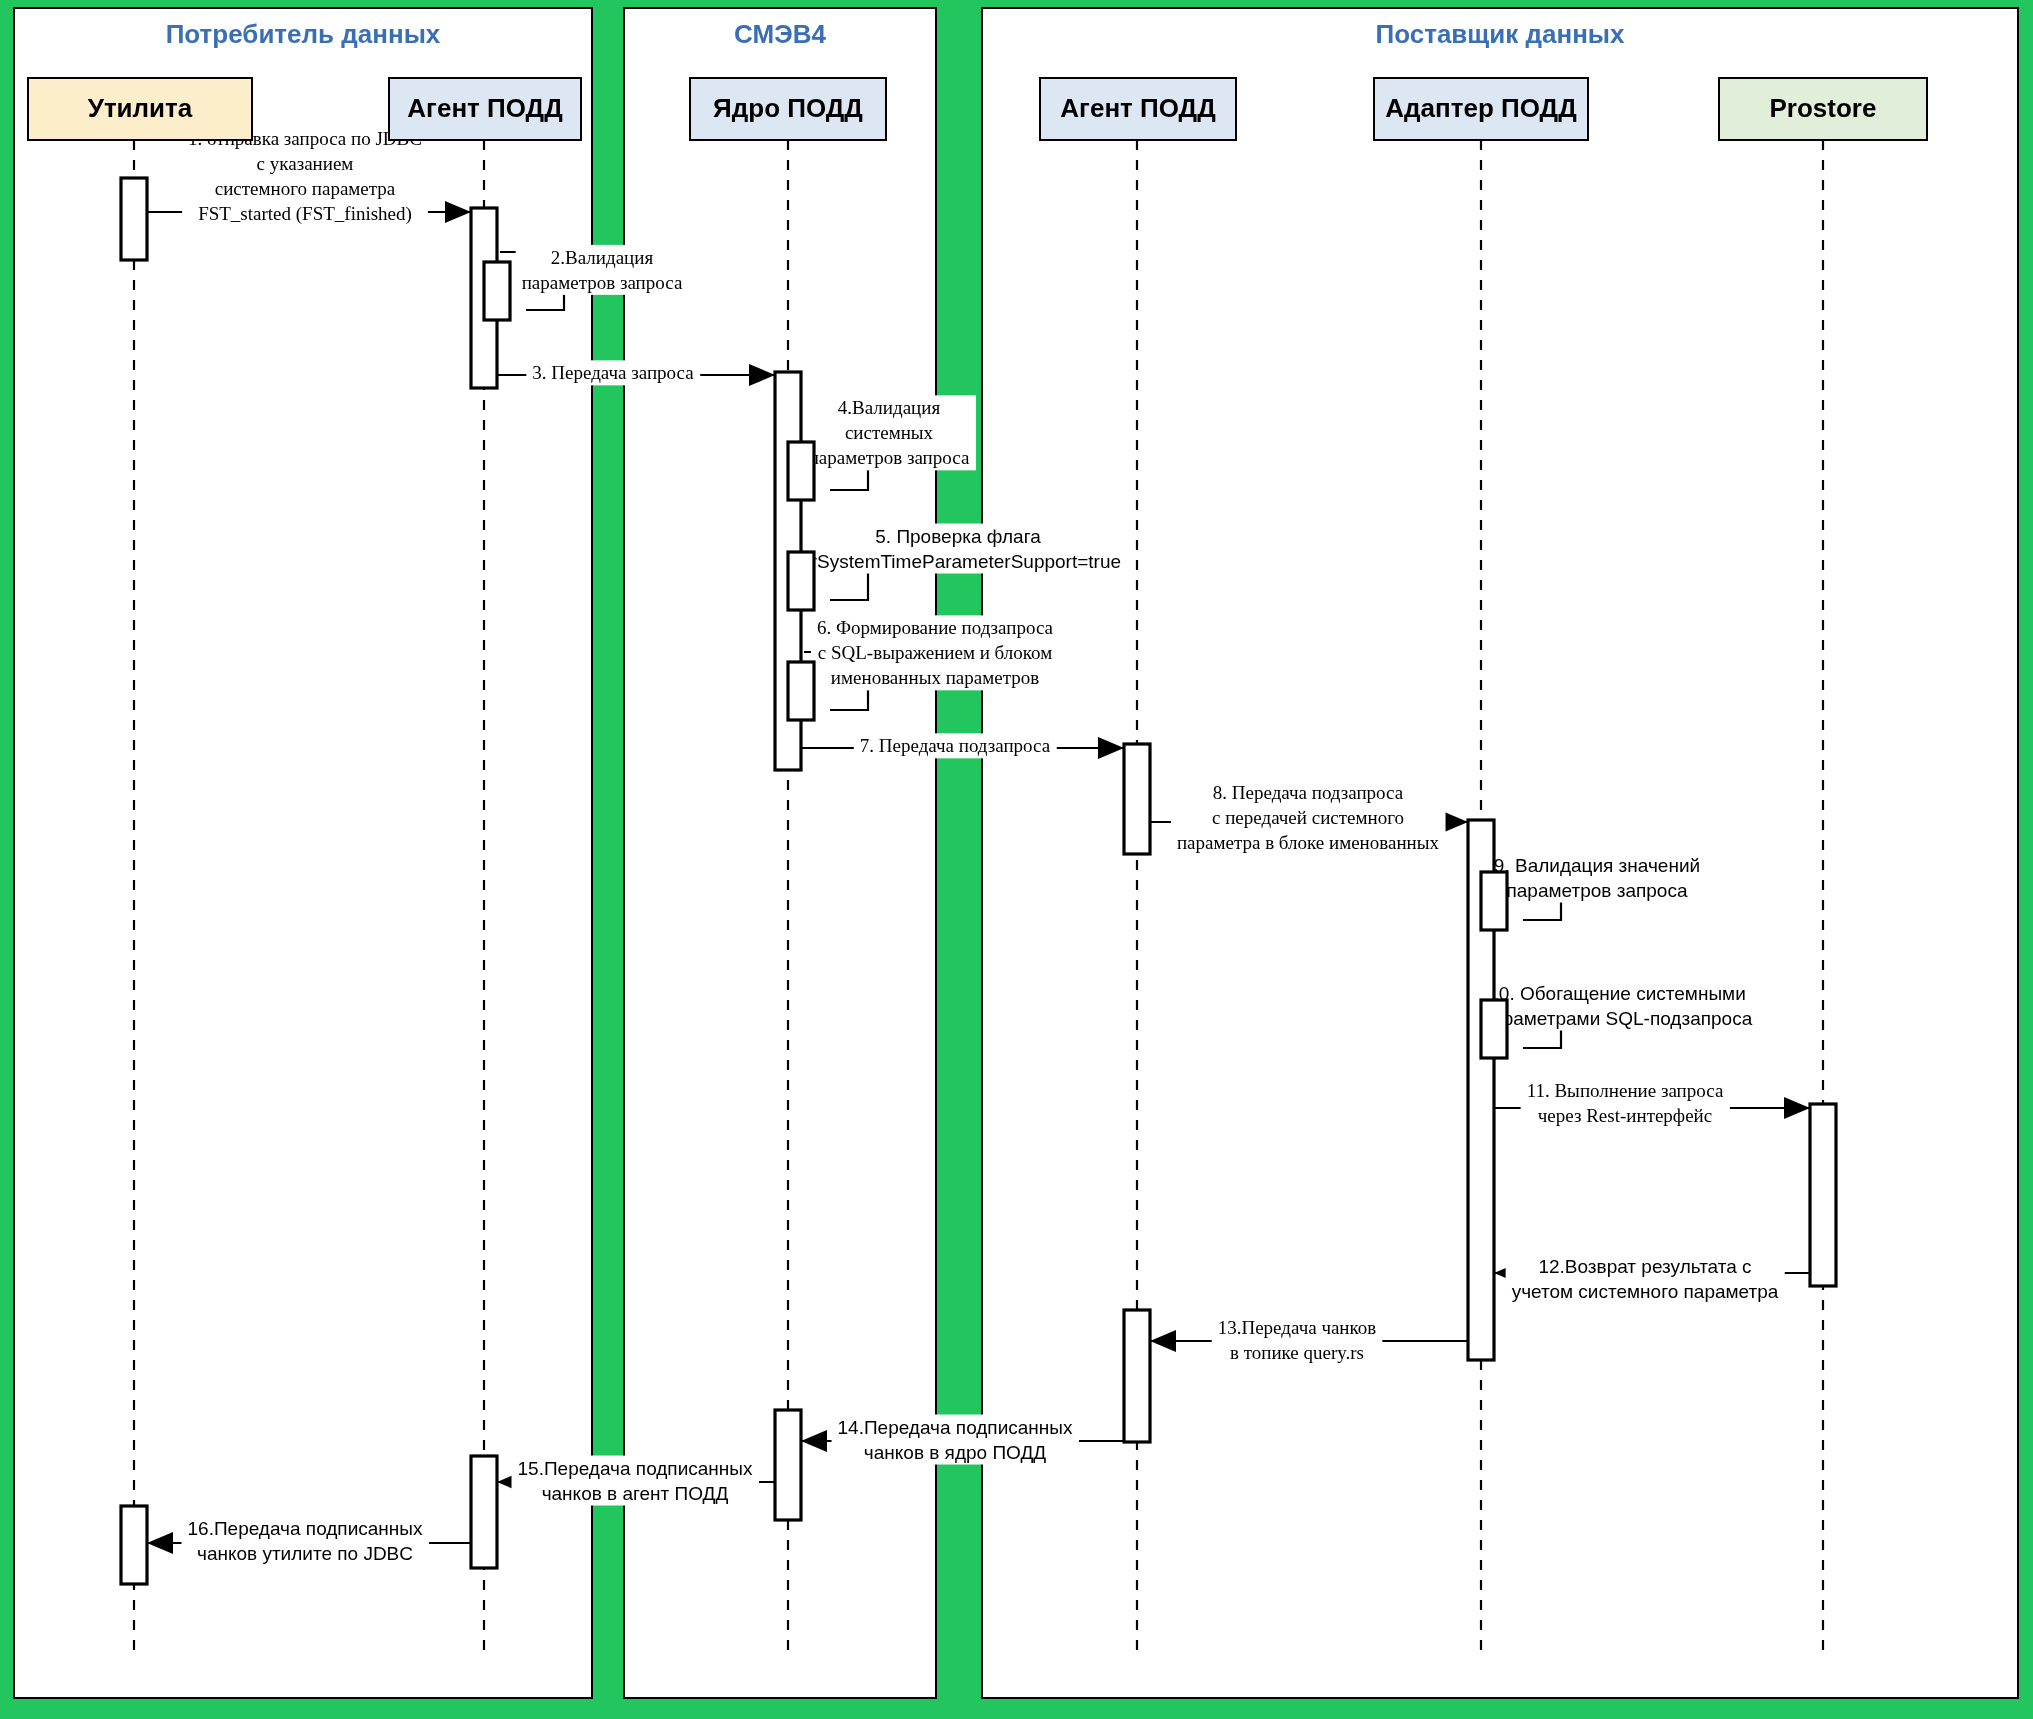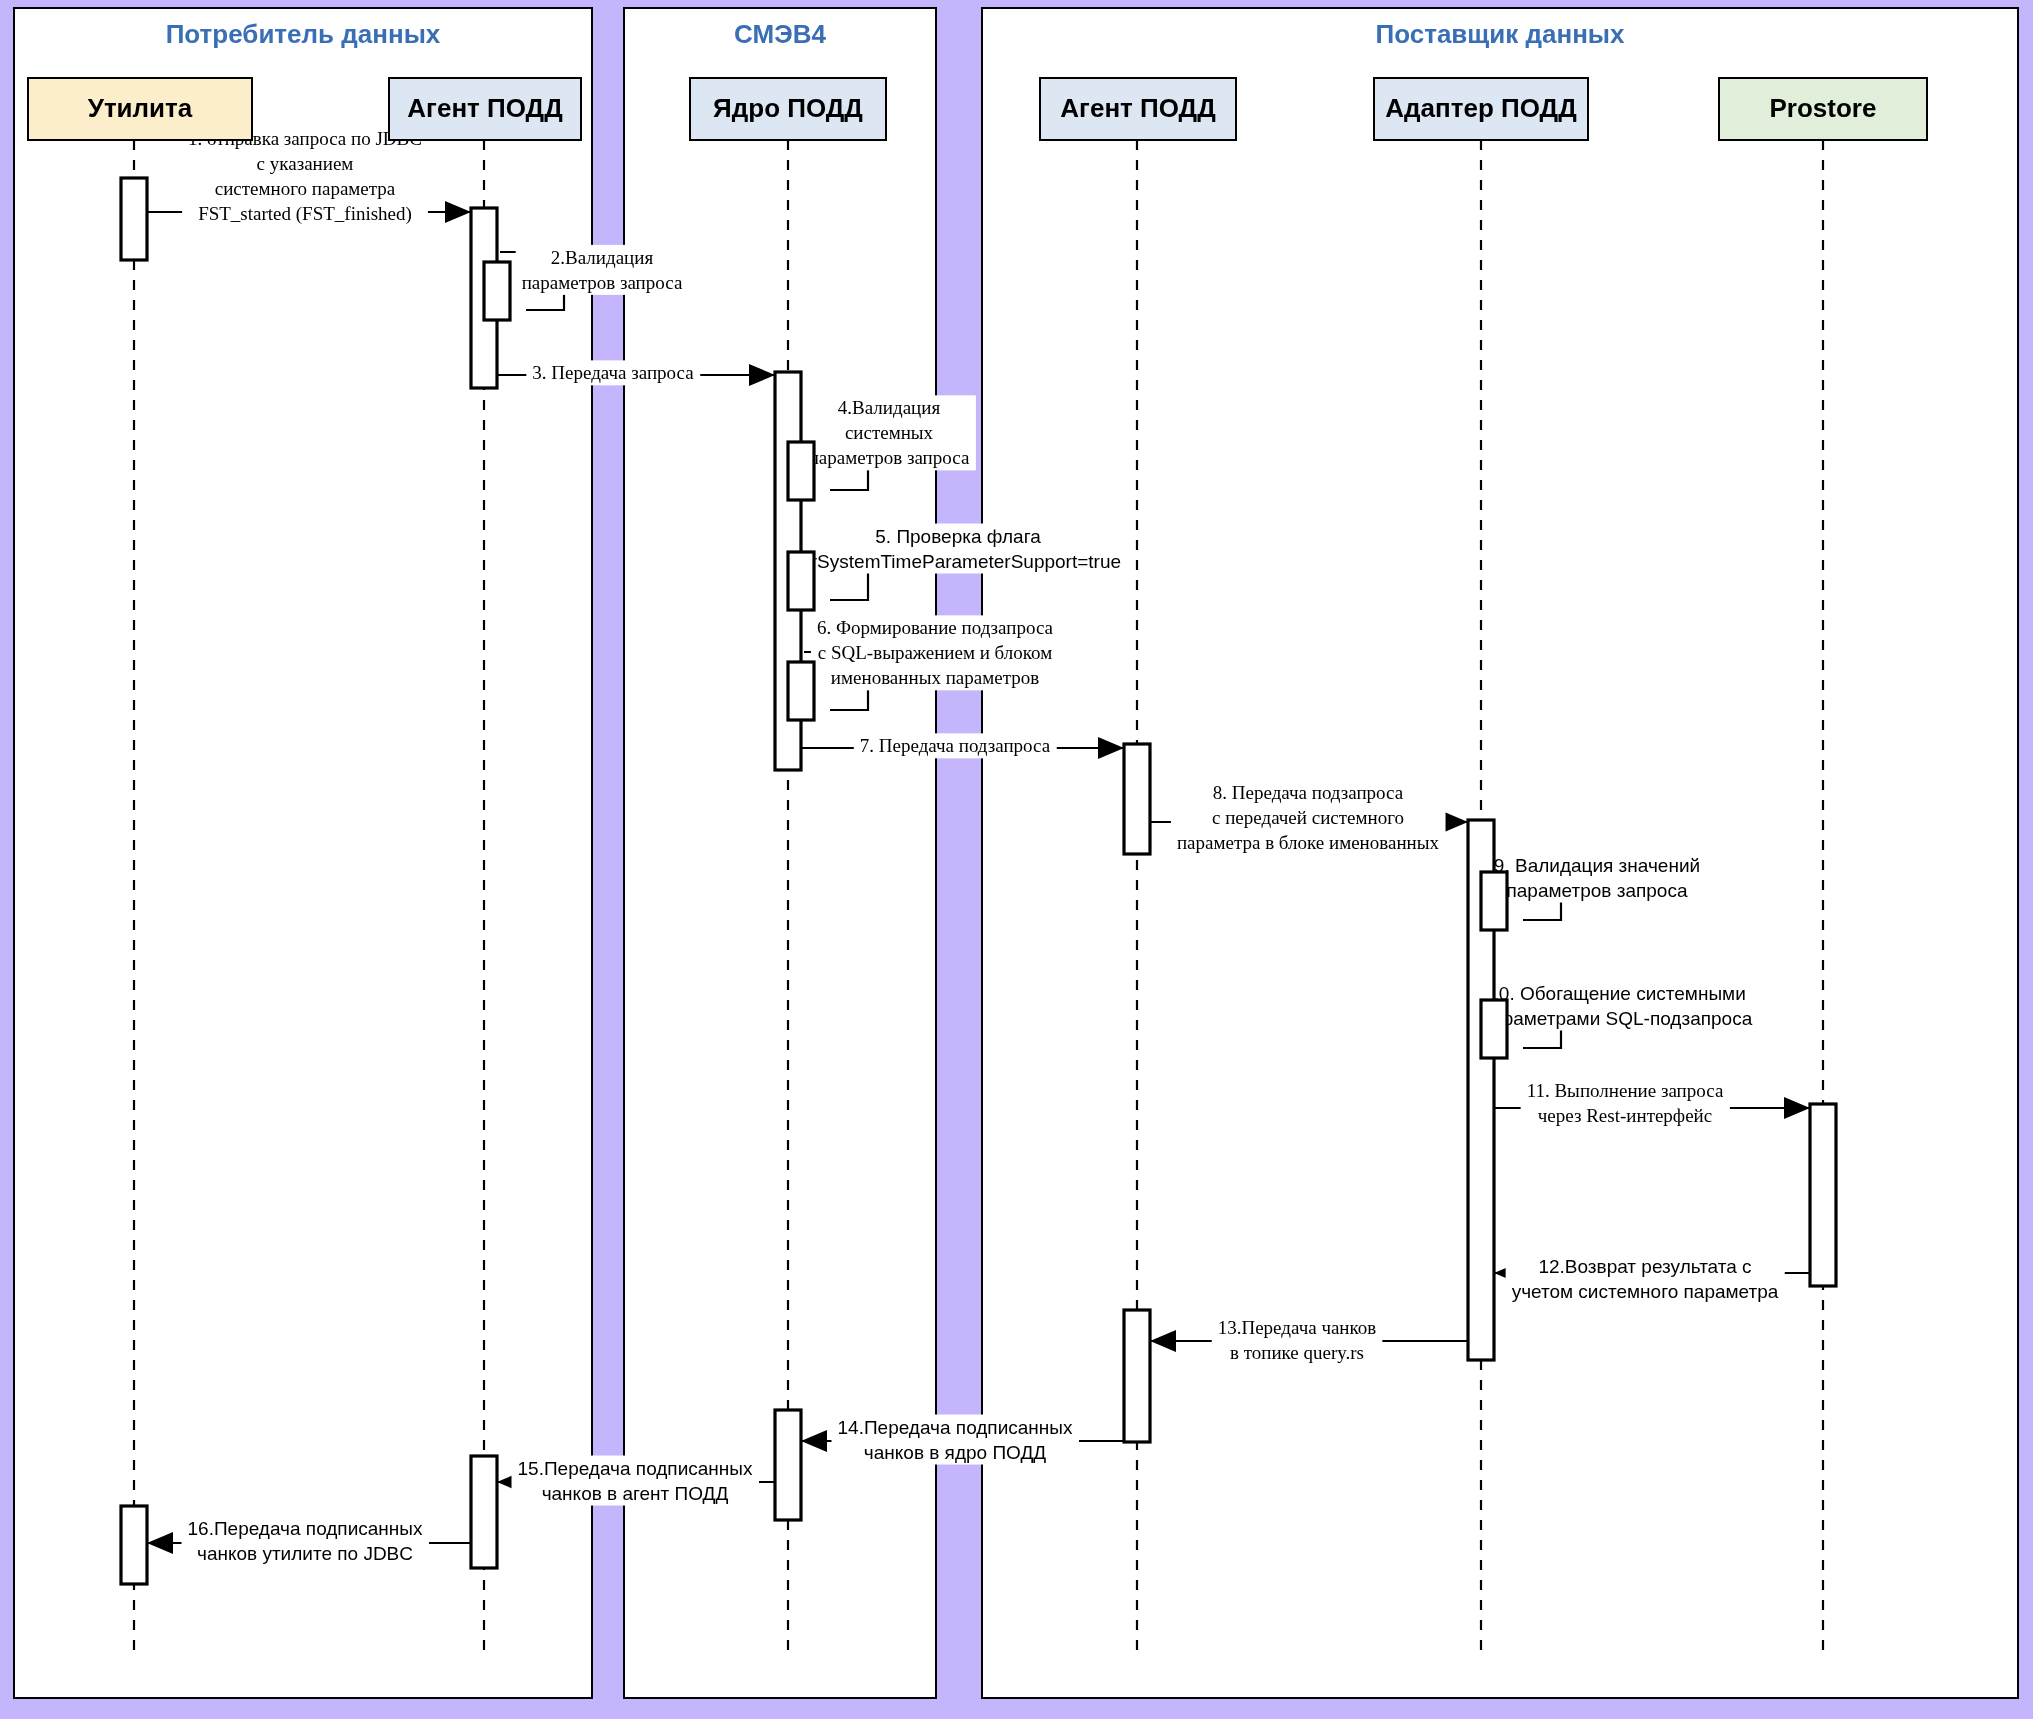--- a/index.html
+++ b/index.html
@@ -7,21 +7,21 @@
     padding: 0;
     background: #ffffff;
   }
   body {
     font-family: "Liberation Serif", serif;
   }
   #canvas {
     position: relative;
     width: 2033px;
     height: 1719px;
-    background: #c4b5fd;
+    background: #22c55e;
     overflow: hidden;
   }
   svg.layer {
     position: absolute;
     left: 0;
     top: 0;
     width: 2033px;
     height: 1719px;
   }
   .group-frame {

